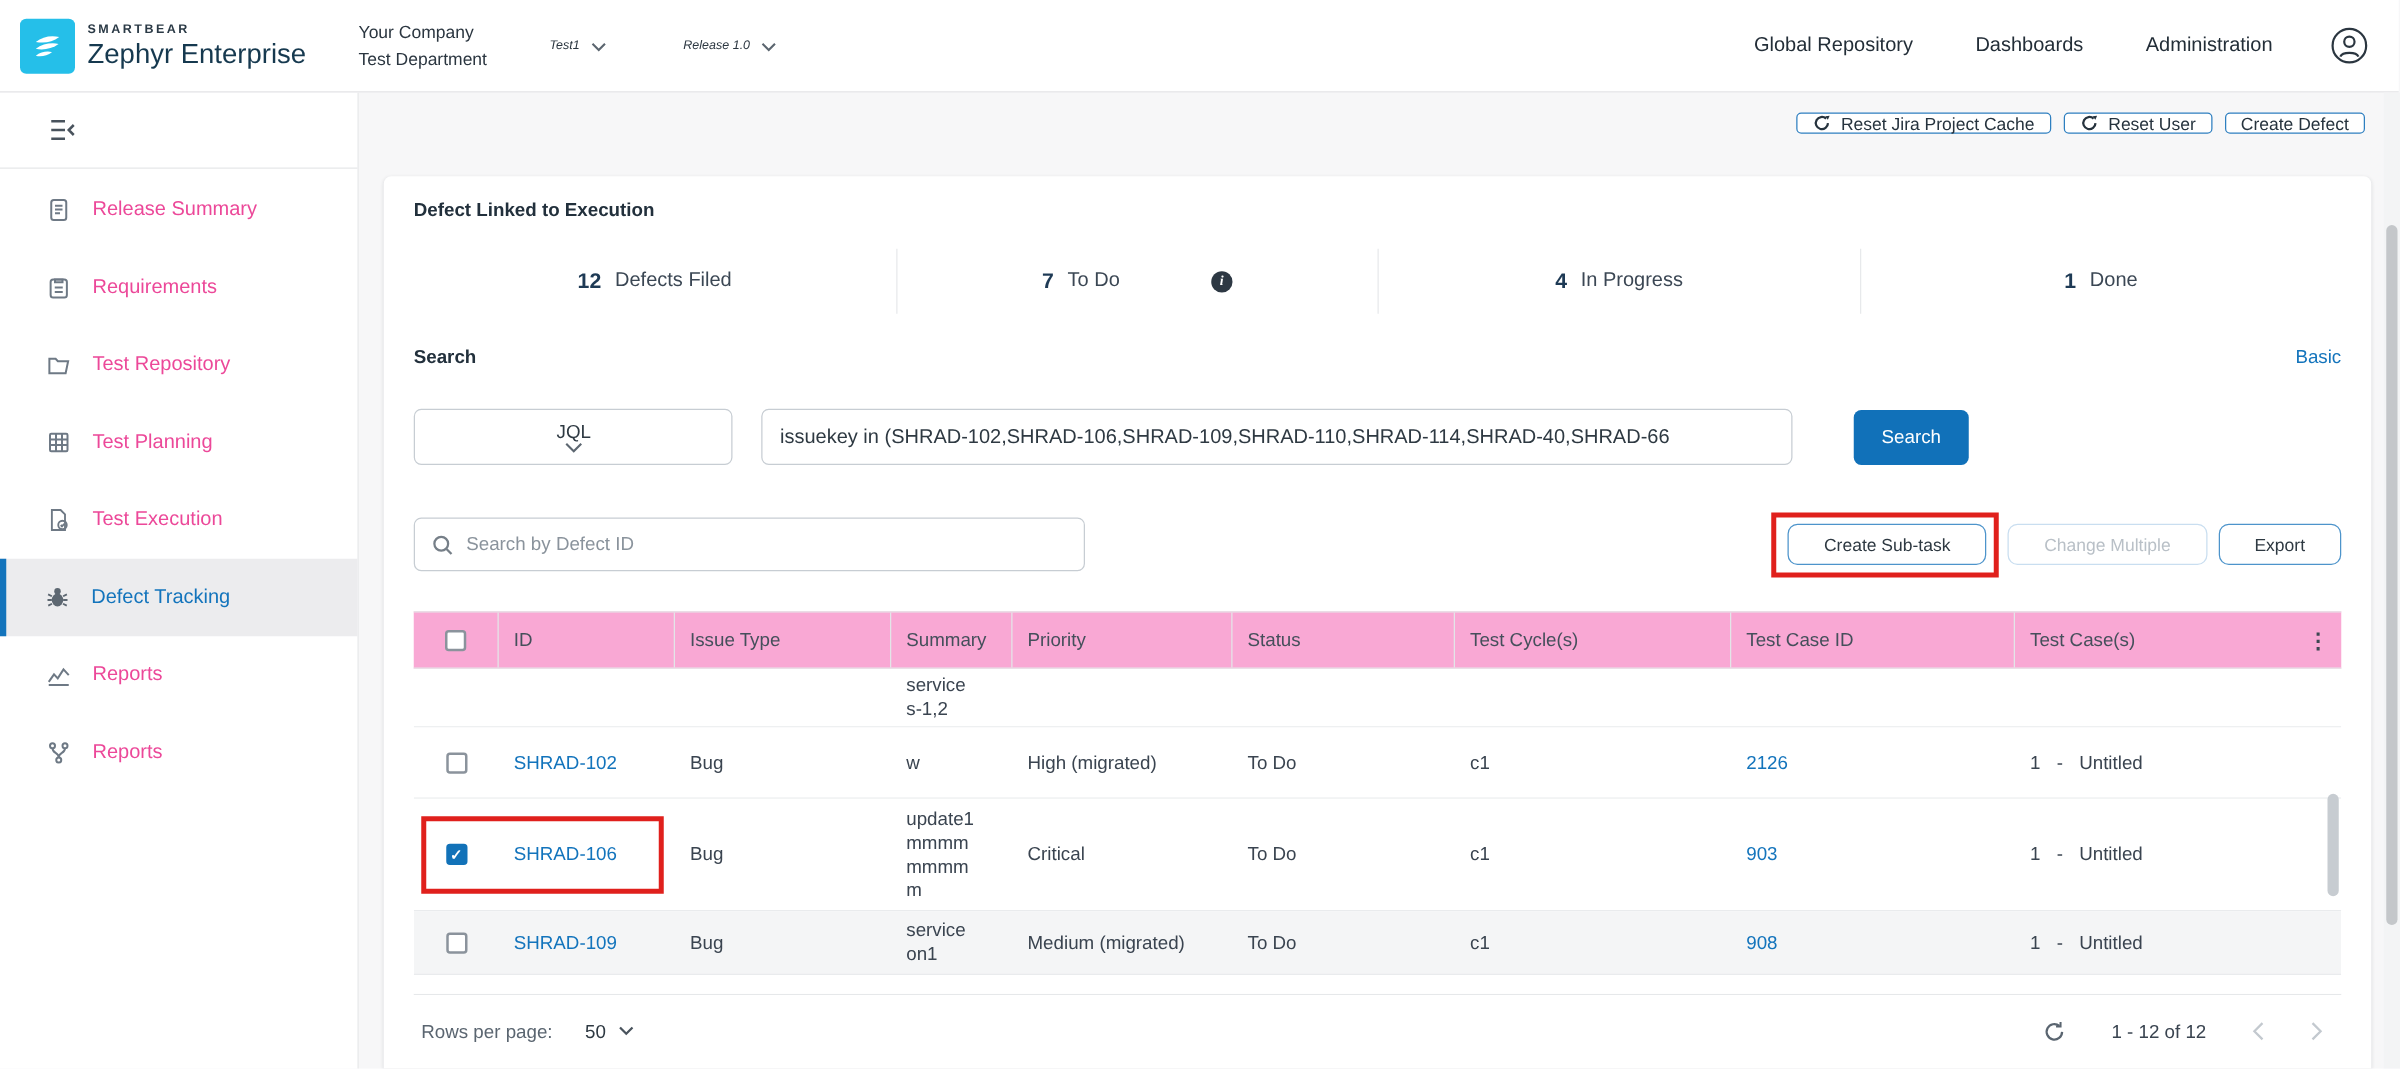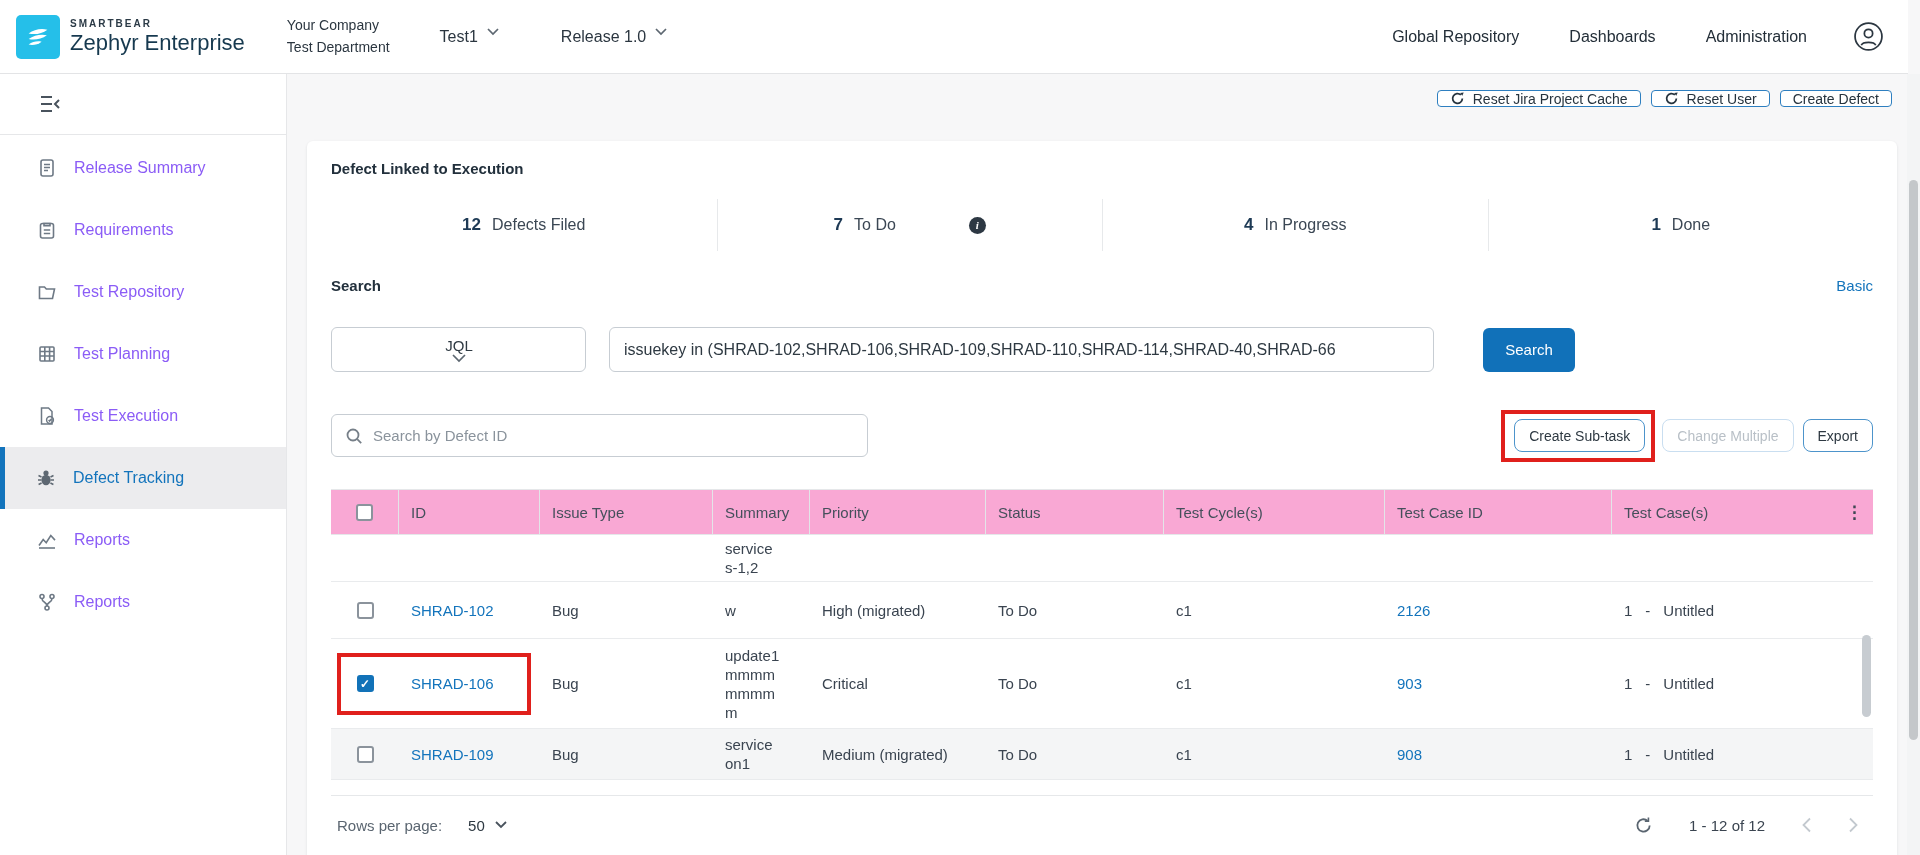--- a/index.html
+++ b/index.html
@@ -1,42 +1,42 @@
 <!DOCTYPE html>
 <html><head>
 <meta charset="utf-8">
 <style>
   * { margin:0; padding:0; box-sizing:border-box; }
   html,body { width:1920px; height:855px; }
   body { font-family:"Liberation Sans", sans-serif; }
   .app { position:relative; width:1920px; height:855px; background:#f7f7f8; overflow:hidden; }
 
   
-  header { position:absolute; top:0; left:0; right:12px; height:74px; background:#fff;
+  header { position:absolute; top:0; left:0; right:1px; height:74px; background:#fff;
            border-bottom:1px solid #e3e4e6; display:flex; align-items:center; z-index:5; }
   .logo { width:44px; height:44px; background:#25bfe9; border-radius:5px; margin-left:16px;
           display:flex; align-items:center; justify-content:center; flex:0 0 auto; }
   .brand-text { margin-left:10px; display:flex; flex-direction:column; line-height:1; }
   .sb-name { font-size:10px; letter-spacing:2px; color:#2b3a46; font-weight:700; margin-bottom:3px; }
   .prod-name { font-size:22px; color:#16394f; font-weight:500; }
   .org { margin-left:42px; font-size:14px; color:#2b3640; line-height:1.55; }
-  .hdr-dd { display:flex; align-items:flex-start; gap:9px; font-size:16px; color:#2b3640; cursor:pointer; }
+  .hdr-dd { display:flex; align-items:flex-end; gap:9px; font-size:10px; color:#2b3640; cursor:pointer;font-style:italic; }
   .dd-project { margin-left:50px; }
   .dd-release { margin-left:62px; }
   .hdr-nav { margin-left:auto; display:flex; align-items:center; gap:50px; font-size:16px; color:#232e38; }
   .hdr-nav a { color:#232e38; text-decoration:none; cursor:pointer; }
   .avatar { margin:0 24px 0 46px; cursor:pointer; display:flex; }
 
   
   aside { position:absolute; top:74px; left:0; width:287px; bottom:0; background:#fff;
           border-right:1px solid #e6e7e9; z-index:4; }
   .collapse-row { height:61px; border-bottom:1px solid #e6e7e9; display:flex; align-items:center; padding-left:38px; }
   .side-items { padding-top:2px; }
   .side-item { height:62px; display:flex; align-items:center; padding-left:36px; gap:16px;
-               font-size:16px; color:#8b5cf6; cursor:pointer; }
+               font-size:16px; color:#ec4899; cursor:pointer; }
   .side-item .ic { width:22px; height:22px; display:flex; align-items:center; justify-content:center; color:#6e7985; }
   .side-item.active { background:#ececee; border-left:5px solid #1374bc; padding-left:30px; color:#1374bc; }
   .side-item.active .ic { color:#5d6771; }
 
   
   main { position:absolute; top:74px; left:288px; right:0; bottom:0; }
   .toolbar { position:absolute; top:16px; right:28px; display:flex; gap:10px; }
   .tbtn { height:17px; border:1px solid #2e7fc0; border-radius:4px; background:#fff; color:#26333e;
           font-size:14px; display:flex; align-items:center; gap:8px; padding:0 12px;
           font-family:inherit; cursor:pointer; }
@@ -66,21 +66,21 @@
                padding:0 14px; font-size:16px; color:#2e3942; font-family:inherit; outline:none; }
   .search-btn { margin-left:49px; width:92px; height:44px; background:#1171b9; color:#fff; border:none;
                 border-radius:6px; font-size:15px; font-family:inherit; cursor:pointer; }
 
   .defect-row { margin-top:41px; display:flex; align-items:center; justify-content:space-between; height:45px; }
   .defect-search { width:537px; height:43px; border:1px solid #c7cdd3; border-radius:6px; display:flex;
                    align-items:center; padding:0 13px; gap:10px; background:#fff; }
   .defect-search input { border:none; outline:none; flex:1; font-size:15px; color:#2e3942; font-family:inherit; }
   .defect-search input::placeholder { color:#8a939c; }
   .actions { display:flex; align-items:center; gap:9px; }
-  .abtn { height:33px; border:1px solid #4d94cb; background:#fff; border-radius:8px; padding:0 14px;
+  .abtn { height:33px; border:1px solid #4d94cb; background:#fff; border-radius:8px; padding:0 28px;
           font-size:14px; color:#2e3942; font-family:inherit; cursor:pointer; white-space:nowrap; }
   .abtn.disabled { border-color:#c9def0; color:#b9c0c7; cursor:default; }
   .subtask-wrap { position:relative; margin-right:8px; }
   .red-box { position:absolute; border:4px solid #e0201c; pointer-events:none; }
   .red-box.subtask { left:-13px; right:-10px; top:-9px; bottom:-10px; }
 
   .grid-cols { display:grid; grid-template-columns:68px 141px 173px 97px 176px 178px 221px 227px 1fr; }
   .table-header { margin-top:31px; height:46px; background:#f9a8d4; border-top:1px solid #e5e7e9;
                   border-bottom:1px solid #e5e7e9; font-size:15px; color:#454f5b; }
   .th { display:flex; align-items:center; padding-left:12px; border-right:1px solid #e3e5e8; height:100%; }

